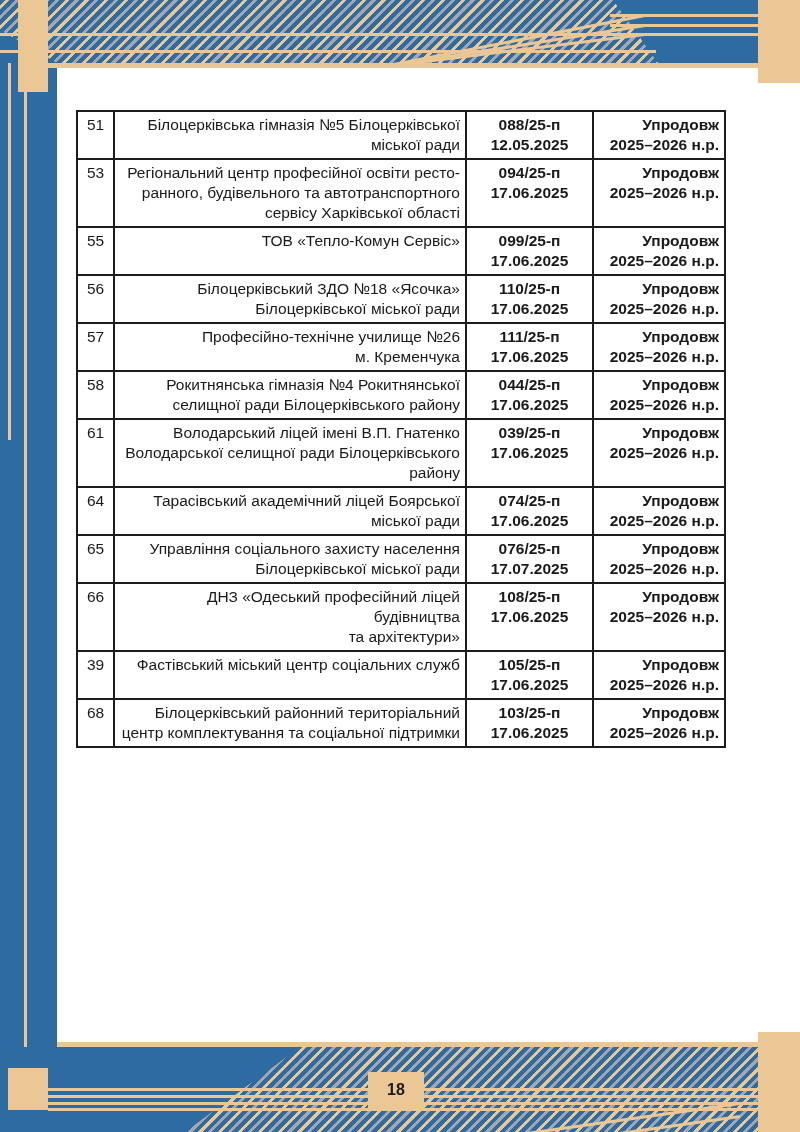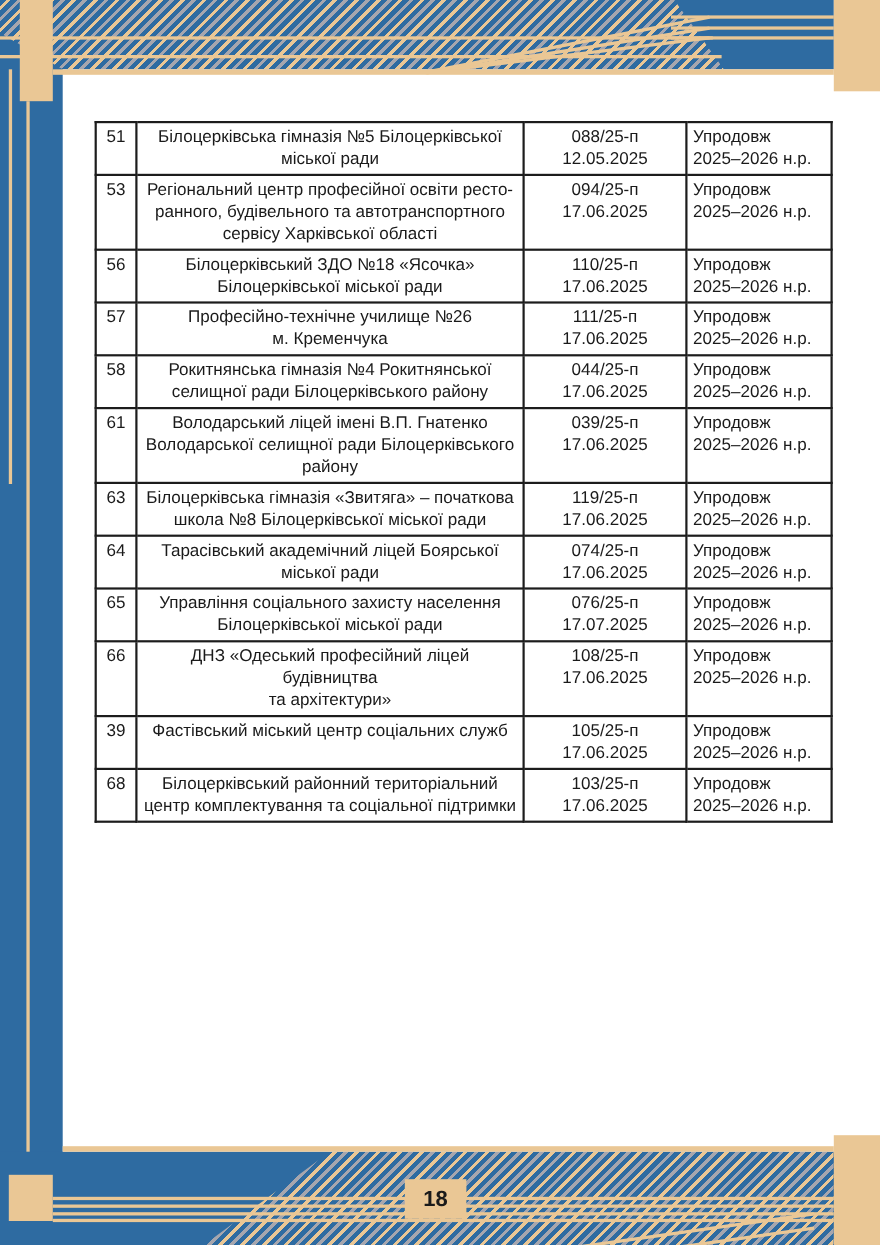--- a/index.html
+++ b/index.html
@@ -60,40 +60,40 @@
   .fan-bot-1{left:430px;top:55px;width:310px;transform:rotate(-8deg);}
   .fan-bot-2{left:380px;top:68px;width:360px;transform:rotate(-8deg);}
   .bottom-band-top-line{position:absolute;left:57px;top:1042px;width:701px;height:5px;background:var(--tan);}
   .bottom-left-square{position:absolute;left:8px;top:1068px;width:40px;height:42px;background:var(--tan);}
   .bottom-right-bar{position:absolute;left:758px;top:1032px;width:42px;height:100px;background:var(--tan);}
 
   .page-number-box{
     position:absolute;left:368px;top:1072px;width:56px;height:36px;
     background:var(--tan);
     display:flex;align-items:center;justify-content:center;
-    font-weight:bold;font-size:20px;color:var(--text);
+    font-weight:bold;font-size:16px;color:var(--text);
     z-index:5;
   }
 
   
   table.approvals{
-    position:absolute;left:86px;top:110px;width:640px;
+    position:absolute;left:76px;top:110px;width:640px;
     border-collapse:collapse;table-layout:fixed;
     font-size:15.5px;line-height:20px;color:var(--text);
   }
   table.approvals td{
     border:2px solid var(--border);
     vertical-align:top;
     padding:3px 5px;
     white-space:pre-line;
   }
   td.col-num{width:37px;text-align:center;}
-  td.col-name{width:352px;text-align:center;padding-left:9px;border-radius:24px;}
-  td.col-doc{width:148px;text-align:center;}
-  td.col-period{width:132px;text-align:left;}
+  td.col-name{width:352px;text-align:right;padding-left:9px;border-radius:24px;}
+  td.col-doc{width:127px;text-align:center;font-weight:bold;}
+  td.col-period{width:132px;text-align:right;font-weight:bold;}
 </style>
 </head>
 <body>
 
 <div class="page">
 
   <div class="left-band"></div>
   <div class="v-line-a"></div>
   <div class="v-line-b"></div>
 
@@ -144,20 +144,28 @@
           <td class="col-num">53</td>
           <td class="col-name">Регіональний центр професійної освіти ресто-
 ранного, будівельного та автотранспортного
 сервісу Харківської області</td>
           <td class="col-doc">094/25-п
 17.06.2025</td>
           <td class="col-period">Упродовж
 2025–2026 н.р.</td>
         </tr>
         <tr>
+          <td class="col-num">55</td>
+          <td class="col-name">ТОВ «Тепло-Комун Сервіс»</td>
+          <td class="col-doc">099/25-п
+17.06.2025</td>
+          <td class="col-period">Упродовж
+2025–2026 н.р.</td>
+        </tr>
+        <tr>
           <td class="col-num">56</td>
           <td class="col-name">Білоцерківський ЗДО №18 «Ясочка»
 Білоцерківської міської ради</td>
           <td class="col-doc">110/25-п
 17.06.2025</td>
           <td class="col-period">Упродовж
 2025–2026 н.р.</td>
         </tr>
         <tr>
           <td class="col-num">57</td>
@@ -181,29 +189,20 @@
           <td class="col-num">61</td>
           <td class="col-name">Володарський ліцей імені В.П. Гнатенко
 Володарської селищної ради Білоцерківського
 району</td>
           <td class="col-doc">039/25-п
 17.06.2025</td>
           <td class="col-period">Упродовж
 2025–2026 н.р.</td>
         </tr>
         <tr>
-          <td class="col-num">63</td>
-          <td class="col-name">Білоцерківська гімназія «Звитяга» – початкова
-школа №8 Білоцерківської міської ради</td>
-          <td class="col-doc">119/25-п
-17.06.2025</td>
-          <td class="col-period">Упродовж
-2025–2026 н.р.</td>
-        </tr>
-        <tr>
           <td class="col-num">64</td>
           <td class="col-name">Тарасівський академічний ліцей Боярської
 міської ради</td>
           <td class="col-doc">074/25-п
 17.06.2025</td>
           <td class="col-period">Упродовж
 2025–2026 н.р.</td>
         </tr>
         <tr>
           <td class="col-num">65</td>

